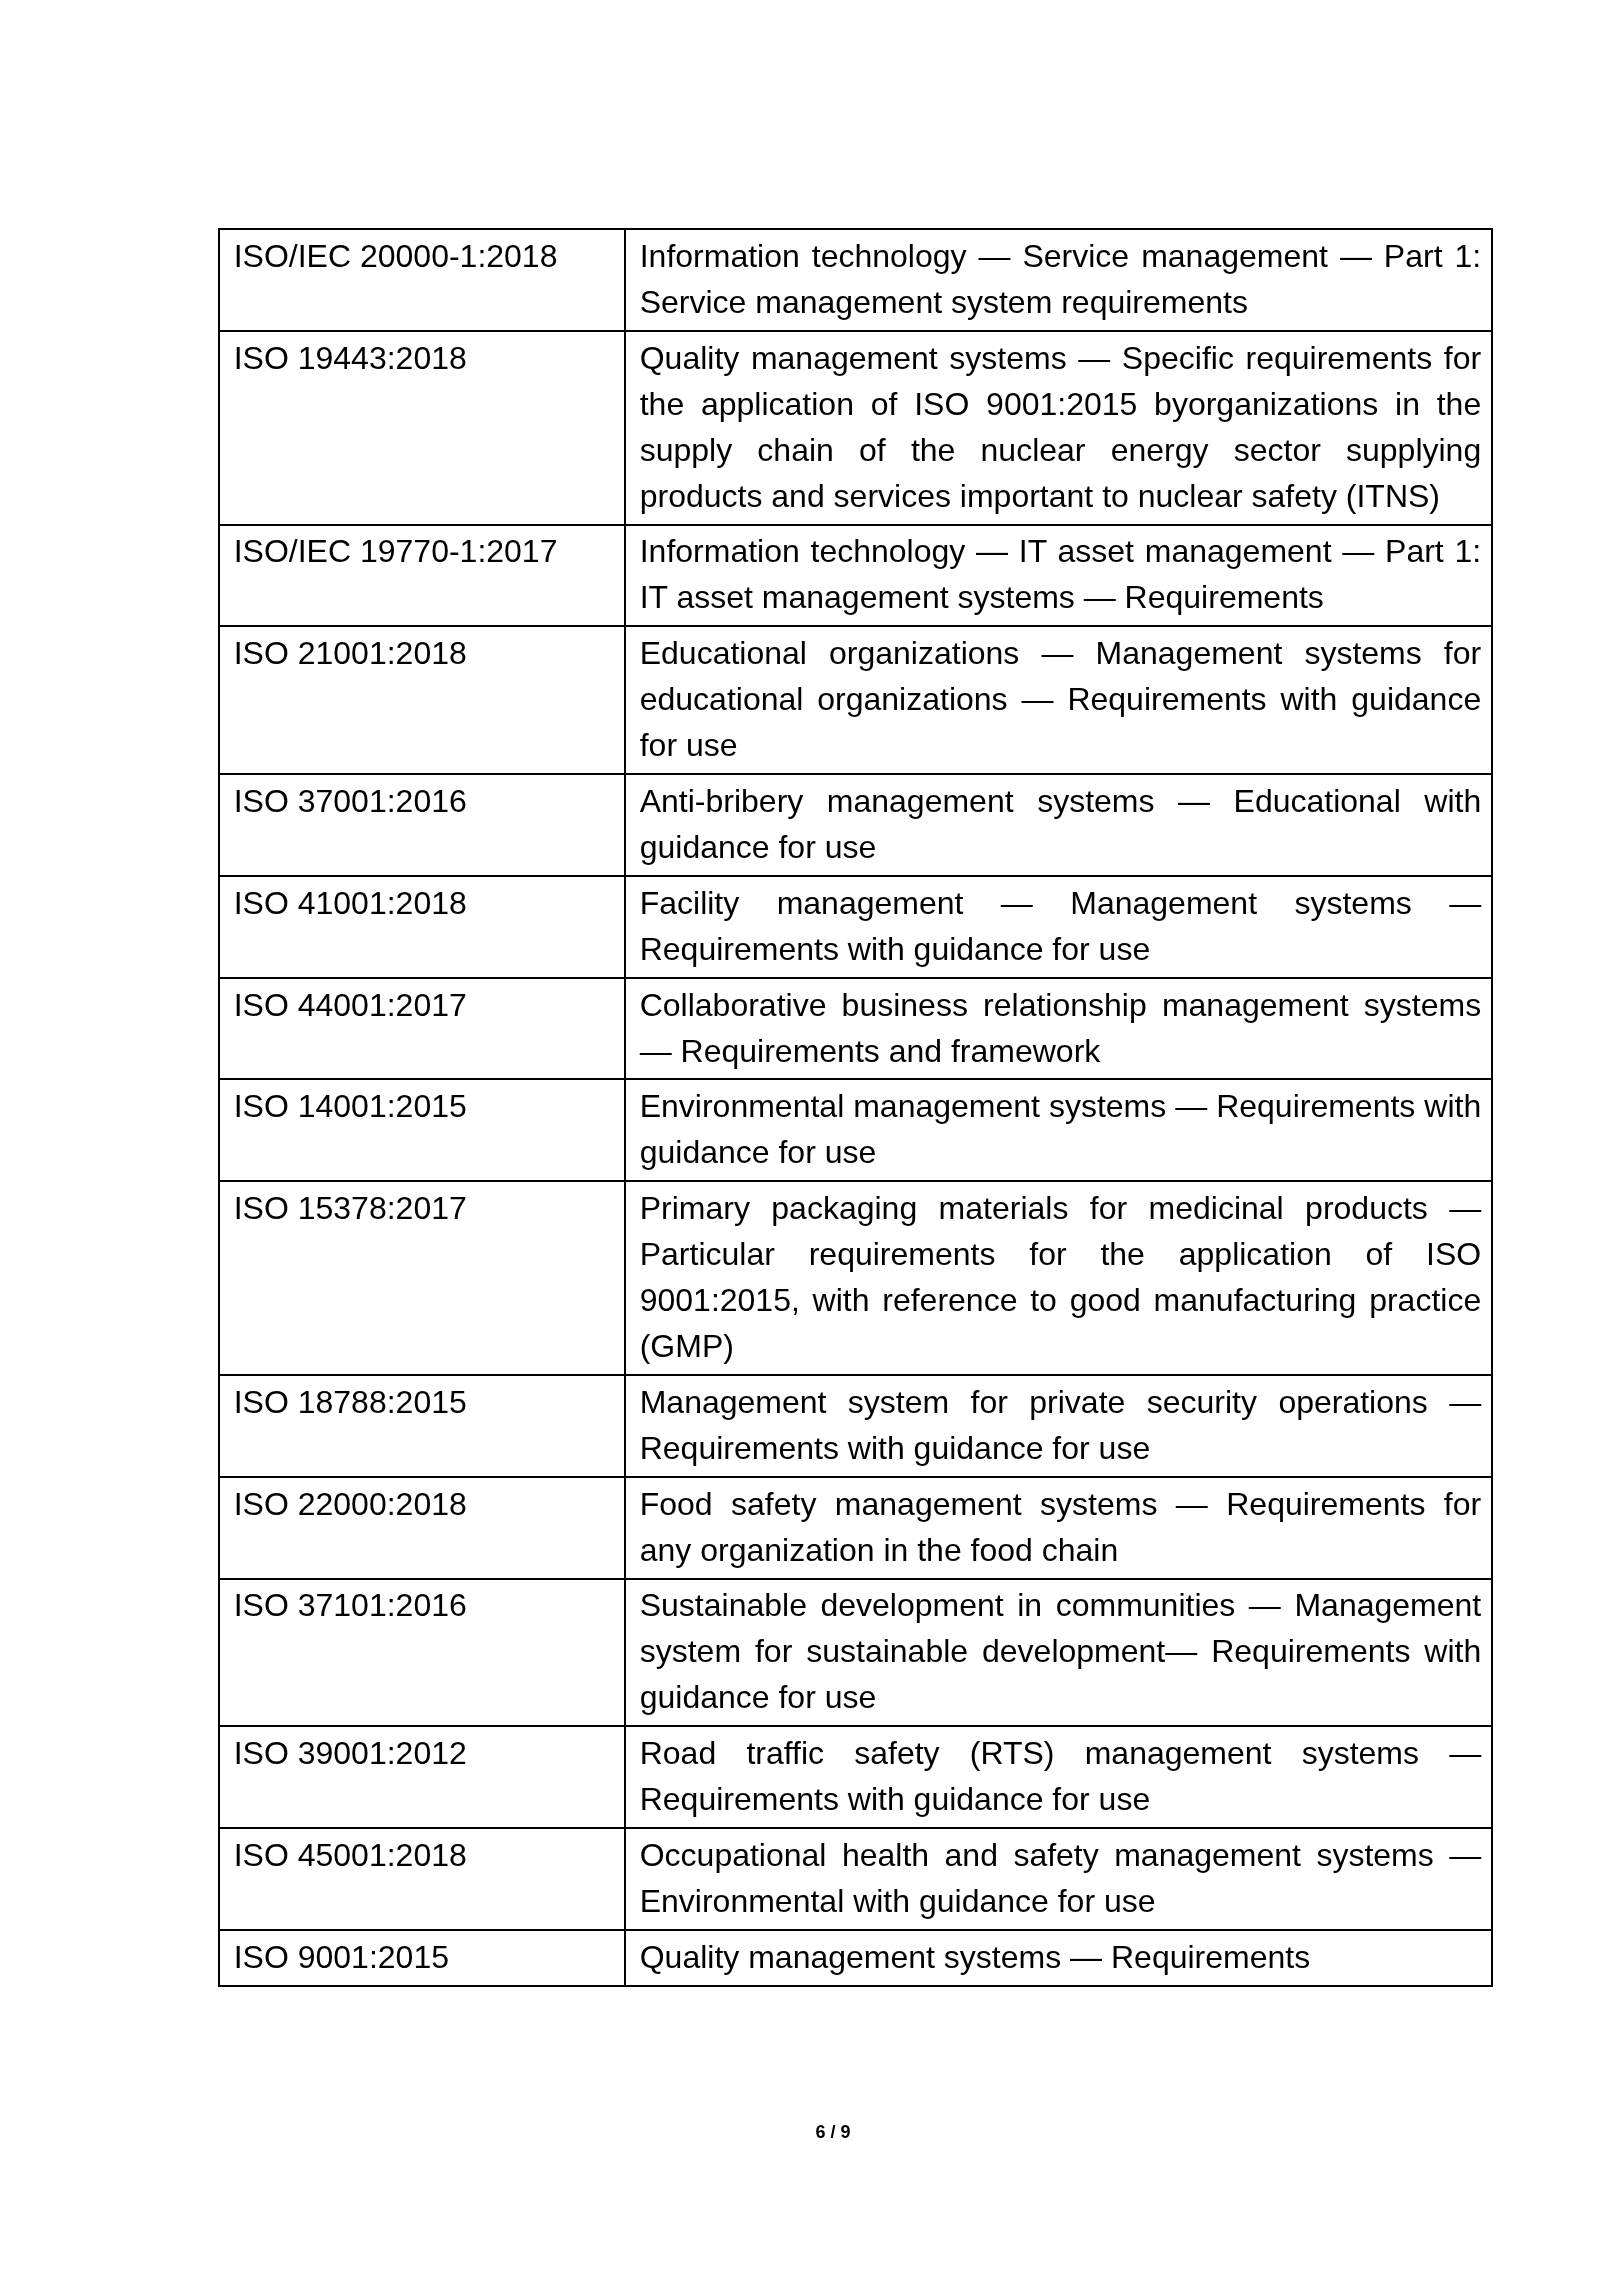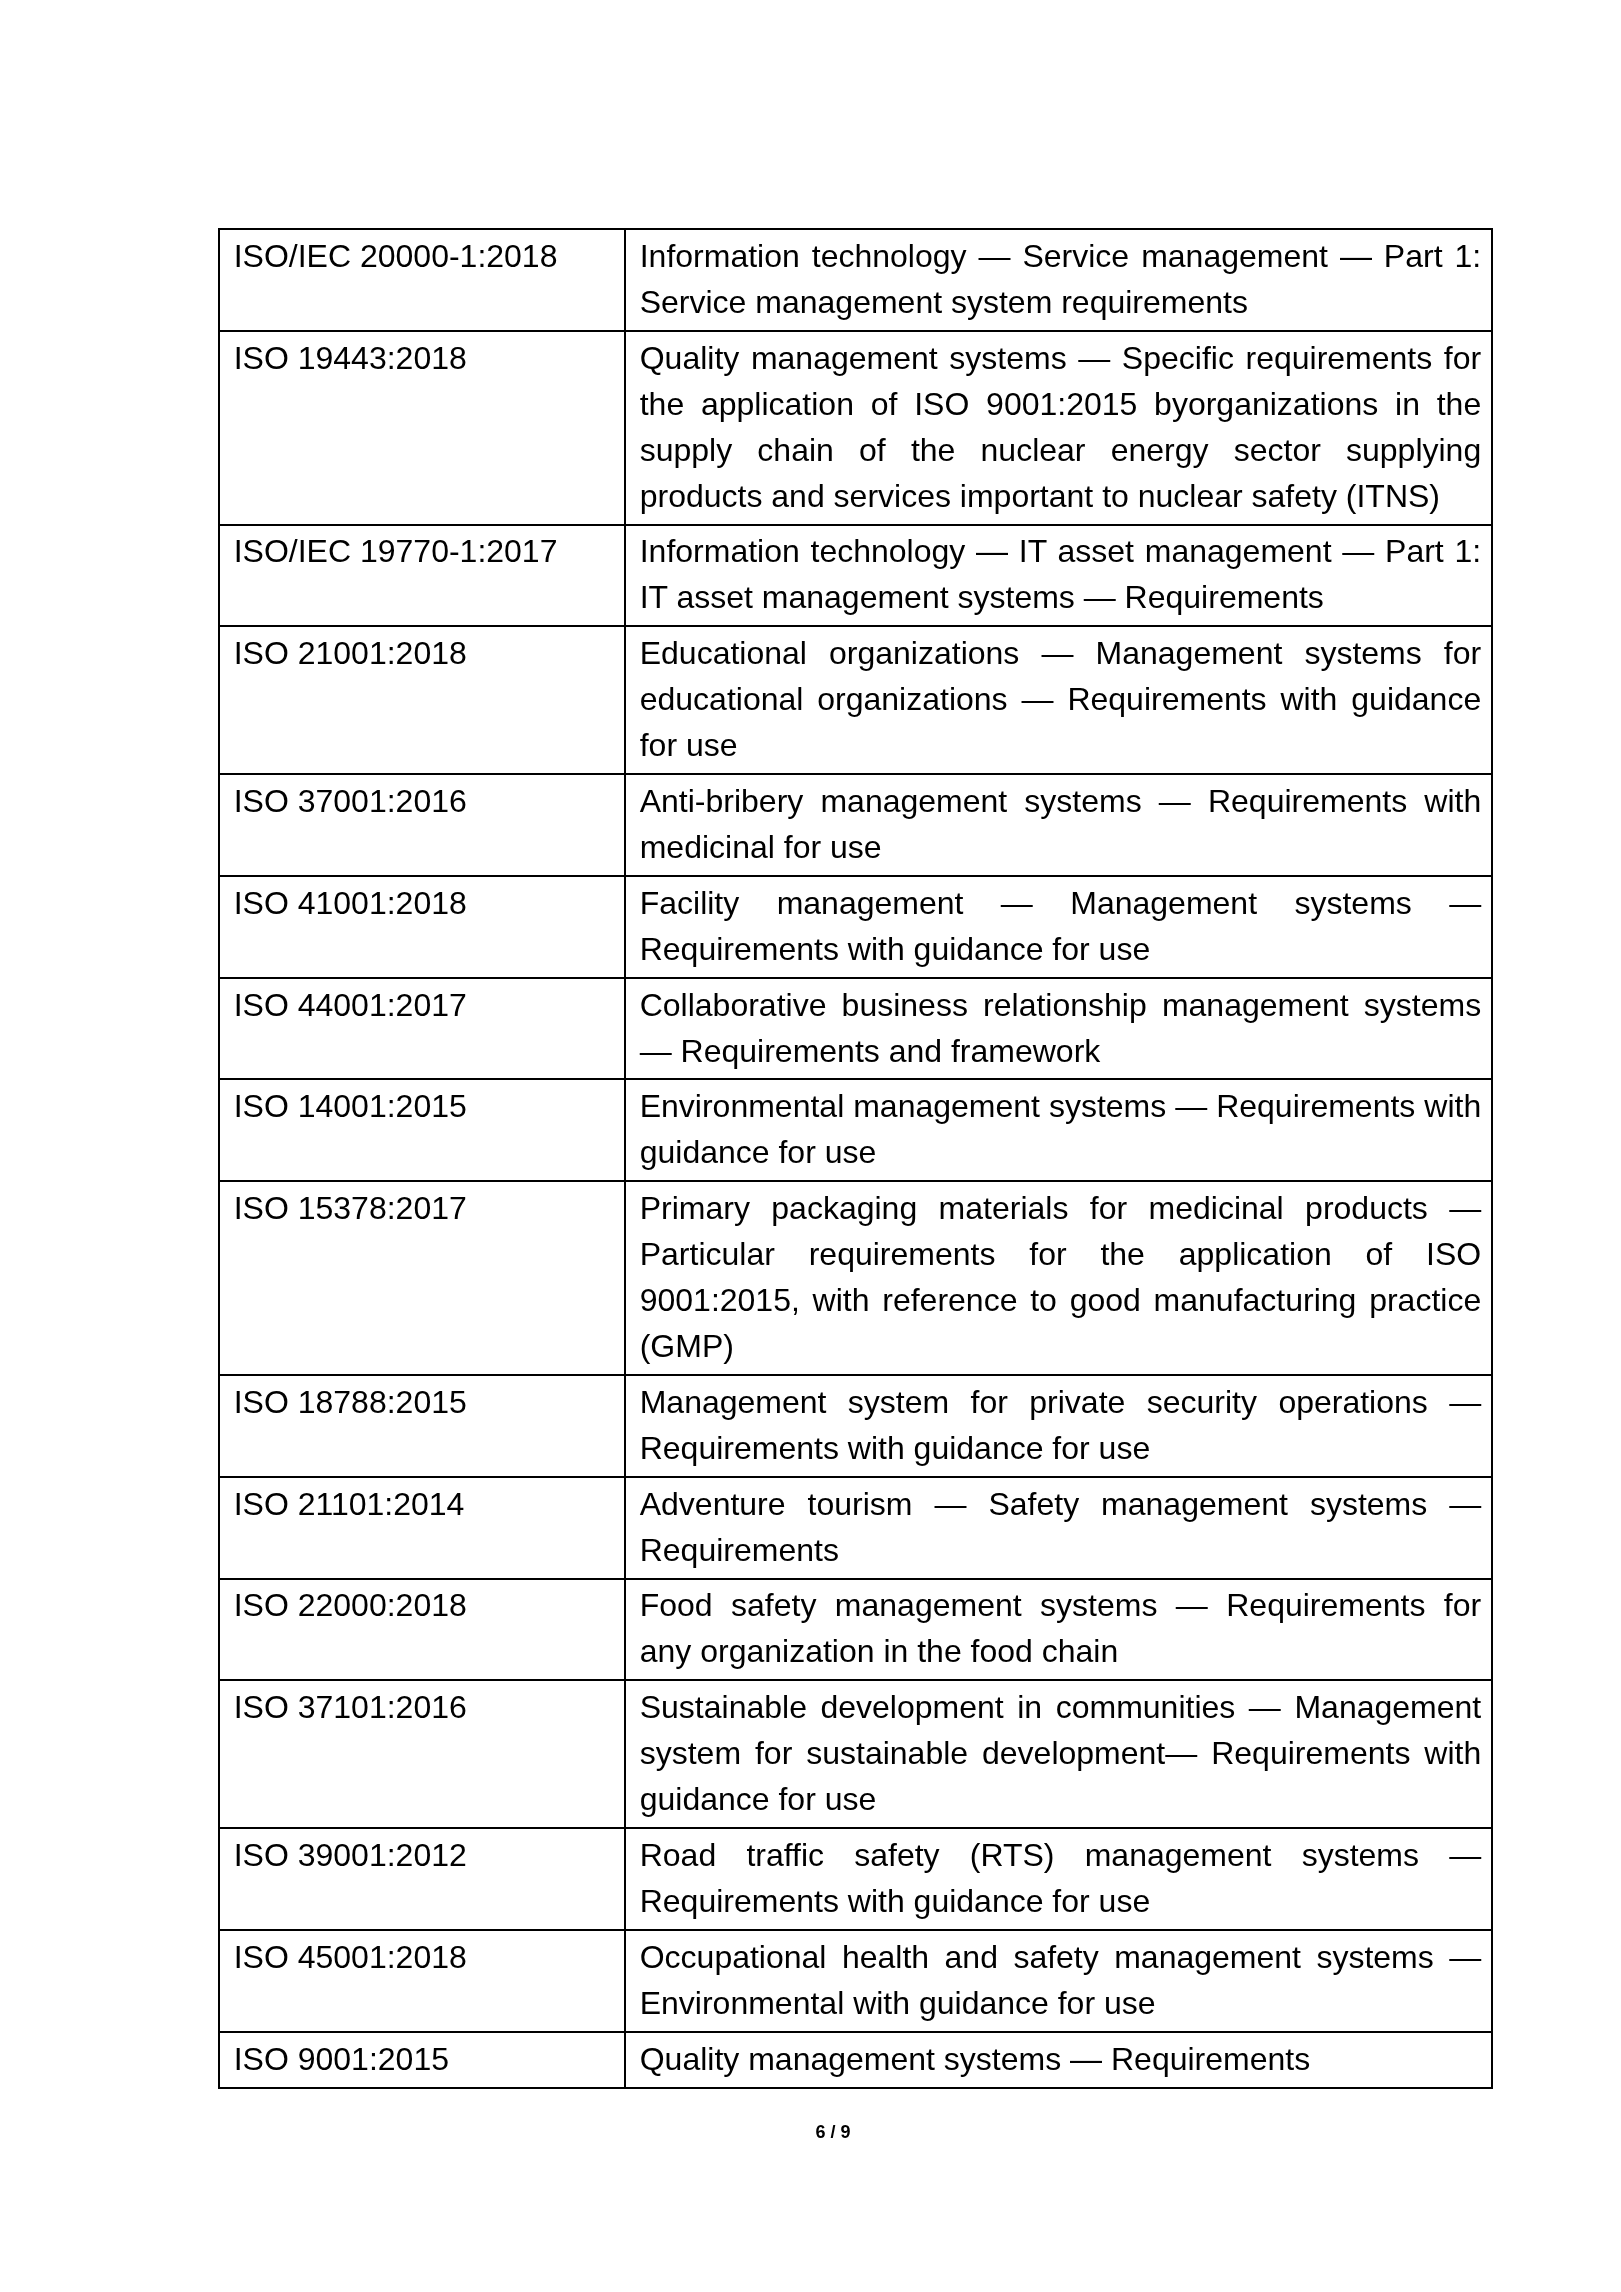--- a/index.html
+++ b/index.html
@@ -72,45 +72,41 @@
       <tr>
         <td class="code-cell">ISO/IEC 19770-1:2017</td>
         <td class="desc-cell">Information technology — IT asset management — Part 1: IT asset management systems — Requirements</td>
       </tr>
       <tr>
         <td class="code-cell">ISO 21001:2018</td>
         <td class="desc-cell">Educational organizations — Management systems for educational organizations — Requirements with guidance for use</td>
       </tr>
       <tr>
         <td class="code-cell">ISO 37001:2016</td>
-        <td class="desc-cell">Anti-bribery management systems — Requirements with medicinal for use</td>
+        <td class="desc-cell">Anti-bribery management systems — Educational with guidance for use</td>
       </tr>
       <tr>
         <td class="code-cell">ISO 41001:2018</td>
         <td class="desc-cell">Facility management — Management systems — Requirements with guidance for use</td>
       </tr>
       <tr>
         <td class="code-cell">ISO 44001:2017</td>
         <td class="desc-cell">Collaborative business relationship management systems — Requirements and framework</td>
       </tr>
       <tr>
         <td class="code-cell">ISO 14001:2015</td>
         <td class="desc-cell">Environmental management systems — Requirements with guidance for use</td>
       </tr>
       <tr>
         <td class="code-cell">ISO 15378:2017</td>
         <td class="desc-cell">Primary packaging materials for medicinal products — Particular requirements for the application of ISO 9001:2015, with reference to good manufacturing practice (GMP)</td>
       </tr>
       <tr>
         <td class="code-cell">ISO 18788:2015</td>
         <td class="desc-cell">Management system for private security operations — Requirements with guidance for use</td>
-      </tr>
-      <tr>
-        <td class="code-cell">ISO 21101:2014</td>
-        <td class="desc-cell">Adventure tourism — Safety management systems — Requirements</td>
       </tr>
       <tr>
         <td class="code-cell">ISO 22000:2018</td>
         <td class="desc-cell">Food safety management systems — Requirements for any organization in the food chain</td>
       </tr>
       <tr>
         <td class="code-cell">ISO 37101:2016</td>
         <td class="desc-cell">Sustainable development in communities — Management system for sustainable development— Requirements with guidance for use</td>
       </tr>
       <tr>

